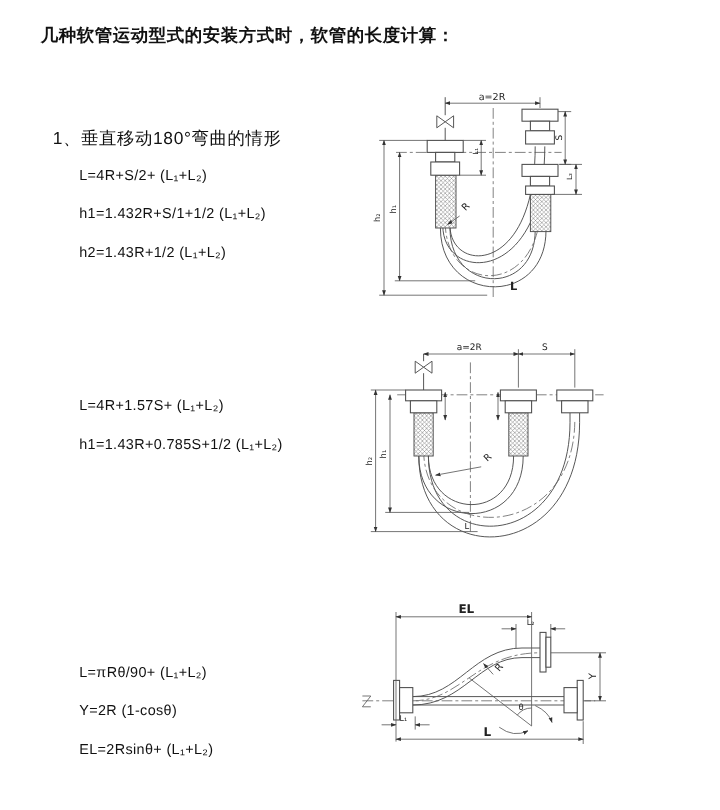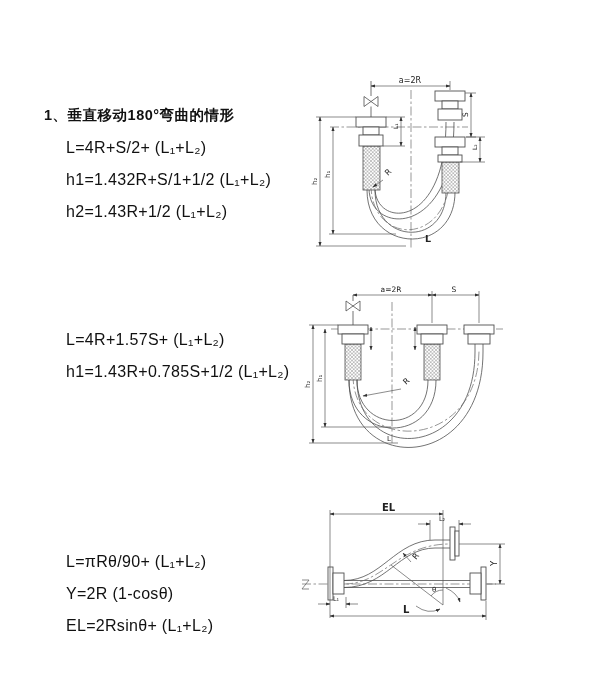--- a/index.html
+++ b/index.html
@@ -11,37 +11,38 @@
   }
   .page {
     position:relative; width:600px; height:675px;
     background:#ffffff; overflow:hidden;
   }
   .doc-title {
     position:absolute; left:34px; top:20px;
     font-size:14.5px; font-weight:bold; letter-spacing:.5px;
   }
   .sec-heading {
-    position:absolute; font-size:14.5px; font-weight:bold; letter-spacing:.5px;
+    position:absolute; font-size:14.5px; font-weight:normal; letter-spacing:.5px;
   }
   .formula {
-    position:absolute; left:66px; font-size:16px; letter-spacing:.3px;
+    position:absolute; left:66px; font-size:12px; letter-spacing:.3px;
   }
   svg { position:absolute; }
   svg text { fill:#222; font-family:"DejaVu Sans","Liberation Sans",sans-serif; }
   .ln   { stroke:#4f4f4f; stroke-width:.8; fill:none; }
   .thin { stroke:#5a5a5a; stroke-width:.7; fill:none; }
   .cl   { stroke:#6a6a6a; stroke-width:.7; fill:none; stroke-dasharray:9 2.5 2.5 2.5; }
   .fit  { stroke:#4f4f4f; stroke-width:.9; fill:#ffffff; }
 </style>
 </head>
 <body>
 
 <div class="page">
 
+  <div class="doc-title">几种软管运动型式的安装方式时，软管的长度计算：</div>
 
   <div class="sec-heading" style="left:44px; top:106px">1、垂直移动180°弯曲的情形</div>
   <div class="formula" style="top:139px">L=4R+S/2+ (L₁+L₂)</div>
   <div class="formula" style="top:171px">h1=1.432R+S/1+1/2 (L₁+L₂)</div>
   <div class="formula" style="top:203px">h2=1.43R+1/2 (L₁+L₂)</div>
 
   <div class="formula" style="top:331px">L=4R+1.57S+ (L₁+L₂)</div>
   <div class="formula" style="top:363px">h1=1.43R+0.785S+1/2 (L₁+L₂)</div>
 
   <div class="formula" style="top:553px">L=πRθ/90+ (L₁+L₂)</div>

